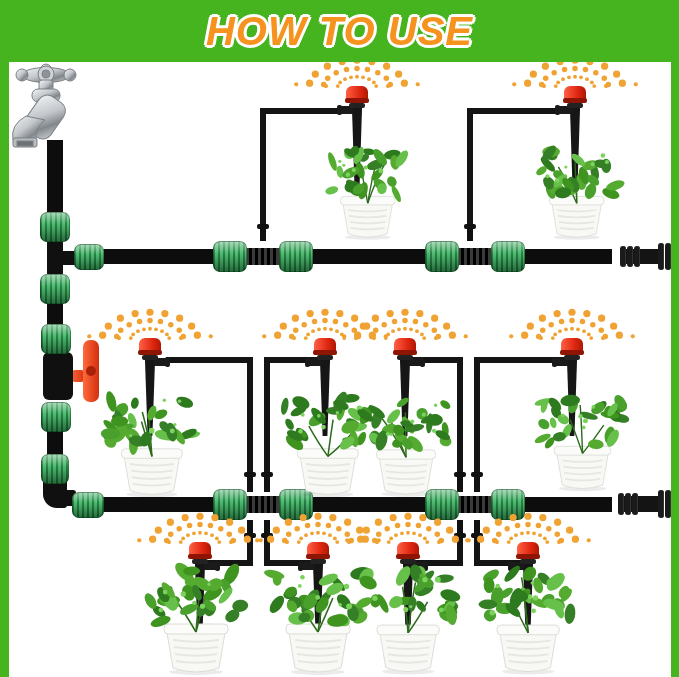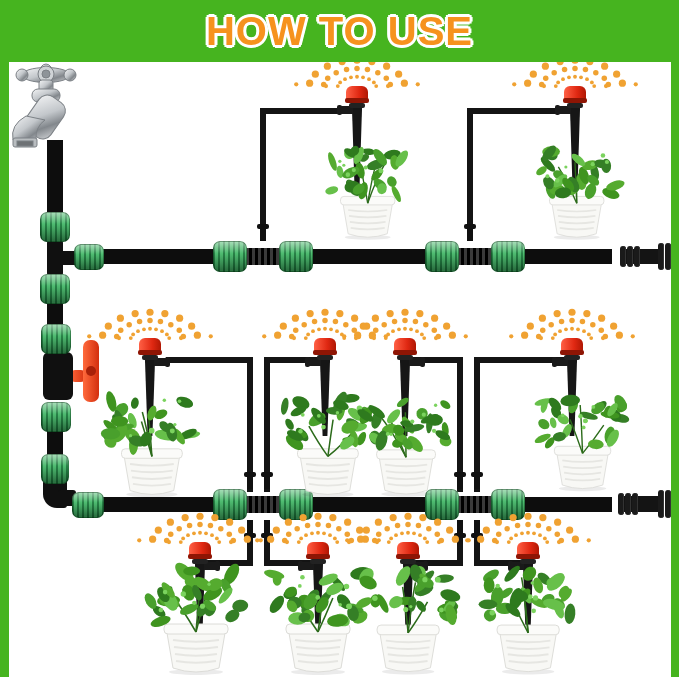--- a/index.html
+++ b/index.html
@@ -2,21 +2,21 @@
 <html style="--green: #46b41f; --orange: #f6921e; --gdark: #1d7c3e; --glite: #45b869;"><head>
 <meta charset="utf-8">
 <style>
   html,body{margin:0;padding:0;background:#fff;font-family:"Liberation Sans",sans-serif;}
   #stage{position:relative;width:679px;height:677px;background:#fff;overflow:hidden;}
   .abs{position:absolute;}
   .band{position:absolute;left:0;top:0;width:100%;height:62px;background:var(--green);z-index:10;
         display:flex;align-items:center;justify-content:center;}
   .title{color:var(--orange);font-size:40px;font-weight:800;letter-spacing:1px;
         text-shadow:-3px 0 0 #fff,3px 0 0 #fff,0 -3px 0 #fff,0 3px 0 #fff,
-        -2px -2px 0 #fff,2px 2px 0 #fff,-2px 2px 0 #fff,2px -2px 0 #fff;}
+        -2px -2px 0 #fff,2px 2px 0 #fff,-2px 2px 0 #fff,2px -2px 0 #fff;font-style:italic;}
   .side{position:absolute;top:0;height:677px;background:var(--green);z-index:9;}
   .side.l{left:0;width:9px;} .side.r{right:0;width:8px;}
   .gcap{border-radius:7px;
     background:linear-gradient(180deg,rgba(255,255,255,.55),rgba(255,255,255,.05) 40%,rgba(0,0,0,.38) 92%),
                repeating-linear-gradient(90deg,var(--gdark) 0 2px,var(--glite) 2px 5px);
     box-shadow:inset 0 0 0 1px rgba(0,40,10,.4);}
   .blk{background:#101010;border-radius:3px;}
   .rib{background:repeating-linear-gradient(90deg,#000 0 3px,#3a3a3a 3px 6px);border-radius:3px;}
   .red{background:linear-gradient(90deg,#ff6a3c,#d32f0e);border-radius:7px;}
 </style>

